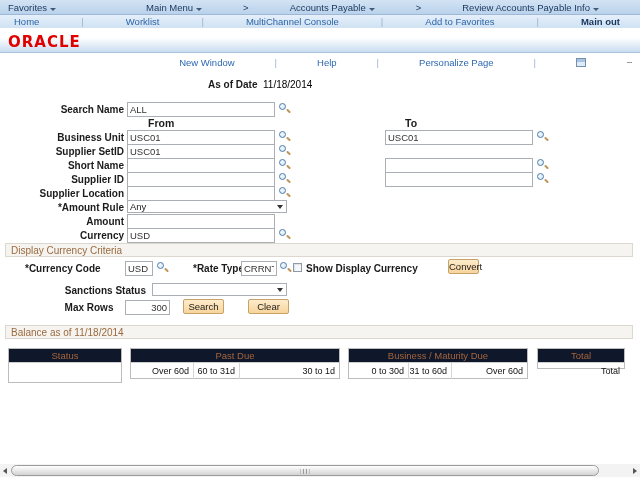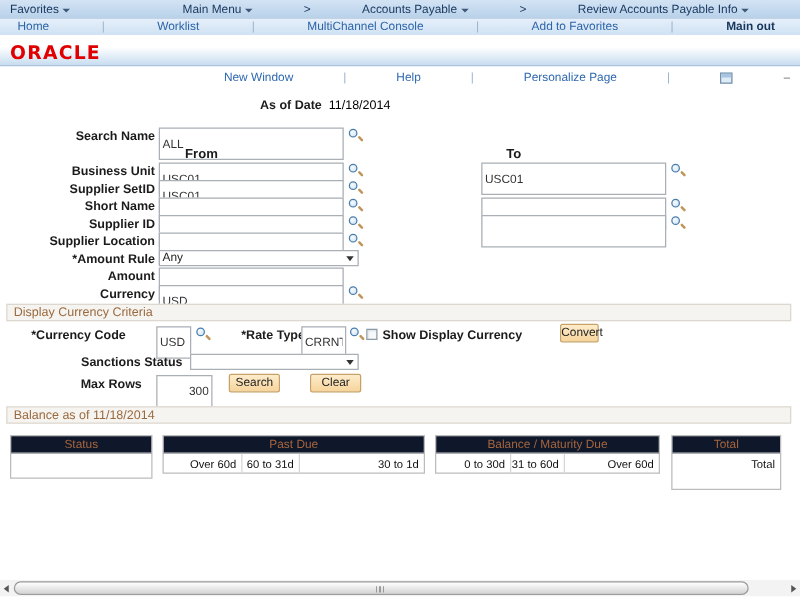--- a/index.html
+++ b/index.html
@@ -37,21 +37,21 @@
   .winicon { display:inline-block; width:10px; height:9px; border:1px solid #7590ab;
     background:#dfecf8; position:relative; margin-left:4px; }
   .winicon::before { content:""; position:absolute; left:0; top:0; right:0; height:3px; background:#a9c4e0; }
   .enddash { width:5px; height:1px; background:#9a9a9a; margin-left:5px; }
 
   
   #title { left:62px; top:78px; font-size:13px; font-weight:bold; color:#44658a; }
   .lbl { font-weight:bold; font-size:10px; color:#1b1b1b; text-align:right; white-space:nowrap; }
   .val { font-size:10px; color:#000; }
 
-  .inp { position:absolute; height:26px; border:1px solid #a9afb5; background:#fff;
+  .inp { position:absolute; height:15px; border:1px solid #a9afb5; background:#fff;
     font-family:"Liberation Sans",sans-serif; font-size:9.5px; color:#333; padding:0 2px; }
   .r-align { text-align:right; }
 
   .lookup { position:absolute; width:11px; height:11px; cursor:pointer; }
   .lookup .lens { position:absolute; left:0; top:0; width:7px; height:7px;
     border:1px solid #4a7cab; border-radius:50%;
     background:radial-gradient(circle at 35% 35%, #f5fafd, #cfe4f4); }
   .lookup .handle { position:absolute; left:6.5px; top:7px; width:5px; height:2px;
     background:#bf955a; transform:rotate(45deg); border-radius:1px; }
 
@@ -255,29 +255,29 @@
   <div class="grp" style="left:130px; top:348px; width:210px; height:31px;">
     <div class="grp-head">Past Due</div>
     <div class="grp-row">
       <div class="grp-col" style="width:62px;">Over 60d</div>
       <div class="grp-col" style="width:46px;">60 to 31d</div>
       <div class="grp-col" style="width:100px;">30 to 1d</div>
     </div>
   </div>
 
   <div class="grp" style="left:348px; top:348px; width:180px; height:31px;">
-    <div class="grp-head">Balance / Maturity Due</div>
+    <div class="grp-head">Business / Maturity Due</div>
     <div class="grp-row">
       <div class="grp-col" style="width:59px;">0 to 30d</div>
       <div class="grp-col" style="width:43px;">31 to 60d</div>
       <div class="grp-col" style="width:76px;">Over 60d</div>
     </div>
   </div>
 
-  <div class="grp" style="left:537px; top:348px; width:88px; height:44px;">
+  <div class="grp" style="left:537px; top:348px; width:88px; height:21px;">
     <div class="grp-head">Total</div>
     <div class="grp-row">
       <div class="grp-col" style="width:86px;">Total</div>
     </div>
   </div>
 
   <div class="abs" id="hscroll">
     <span class="sb-arrow" style="left:0;">
         <span class="tri-left"></span>
       </span>

